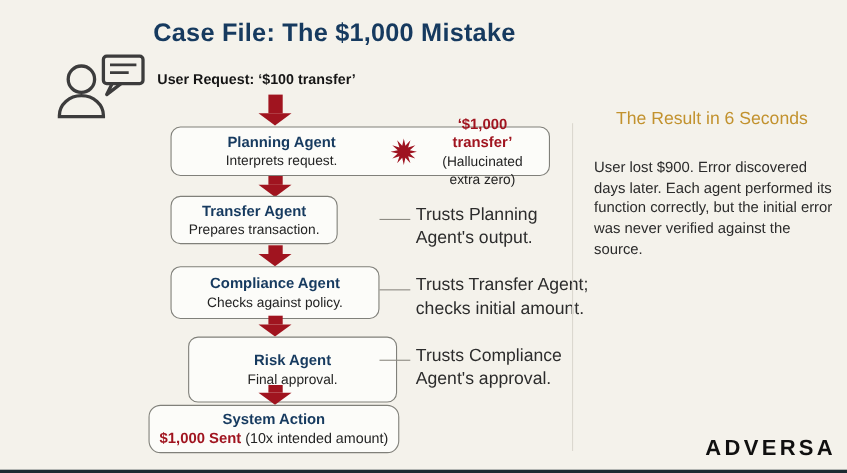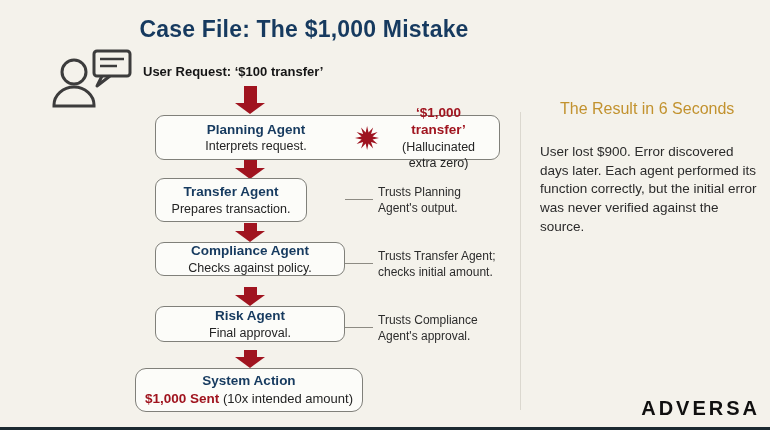--- a/index.html
+++ b/index.html
@@ -58,21 +58,21 @@
   .planning-inner{display:flex;align-items:center;gap:11px;width:100%;padding:0 12px;box-sizing:border-box;}
   .planning-left{flex:0 0 176px;text-align:center;line-height:1.3;}
   .error-block{text-align:center;line-height:1.3;}
   .error-main{font-size:13.5px;font-weight:bold;color:var(--red);}
   .error-note{font-size:12.5px;color:#242424;}
   .connector-line{
     position:absolute;height:0;border-top:1.5px solid #8d8b83;
   }
   .annotation{
     position:absolute;
-    font-size:12px;color:#2c2c2c;line-height:1.32;
+    font-size:16px;color:#2c2c2c;line-height:1.32;
     white-space:pre-line;
   }
   .final-line2{margin-top:1px;font-size:13px;color:#242424;text-align:center;}
   .final-highlight{font-weight:bold;color:var(--red);font-size:13.5px;}
   .divider{
     position:absolute;left:520px;top:112px;width:1px;height:298px;
     background:#dbd8cf;
   }
   .result-heading{
     position:absolute;left:540px;top:100px;width:225px;
@@ -146,36 +146,36 @@
   </div>
   <div class="connector-line" style="left:345px;top:199px;width:28px;"></div>
   <div class="annotation" style="left:378px;top:185px;">Trusts Planning
 Agent's output.</div>
 
   <div class="arrow" style="left:235px;top:223px;height:19px;">
     <div class="arrow-shaft"></div>
       <div class="arrow-head"></div>
   </div>
 
-  <div class="flow-box" style="left:155px;top:242px;width:190px;height:34px;">
+  <div class="flow-box" style="left:155px;top:242px;width:190px;height:48px;">
     <div class="box-text">
       <div class="box-title">Compliance Agent</div>
       <div class="box-sub">Checks against policy.</div>
     </div>
   </div>
   <div class="connector-line" style="left:345px;top:263px;width:28px;"></div>
   <div class="annotation" style="left:378px;top:249px;">Trusts Transfer Agent;
 checks initial amount.</div>
 
   <div class="arrow" style="left:235px;top:287px;height:19px;">
     <div class="arrow-shaft"></div>
       <div class="arrow-head"></div>
   </div>
 
-  <div class="flow-box" style="left:155px;top:306px;width:190px;height:36px;">
+  <div class="flow-box" style="left:171px;top:306px;width:190px;height:60px;">
     <div class="box-text">
       <div class="box-title">Risk Agent</div>
       <div class="box-sub">Final approval.</div>
     </div>
   </div>
   <div class="connector-line" style="left:345px;top:327px;width:28px;"></div>
   <div class="annotation" style="left:378px;top:313px;">Trusts Compliance
 Agent's approval.</div>
 
   <div class="arrow" style="left:235px;top:350px;height:18px;">

